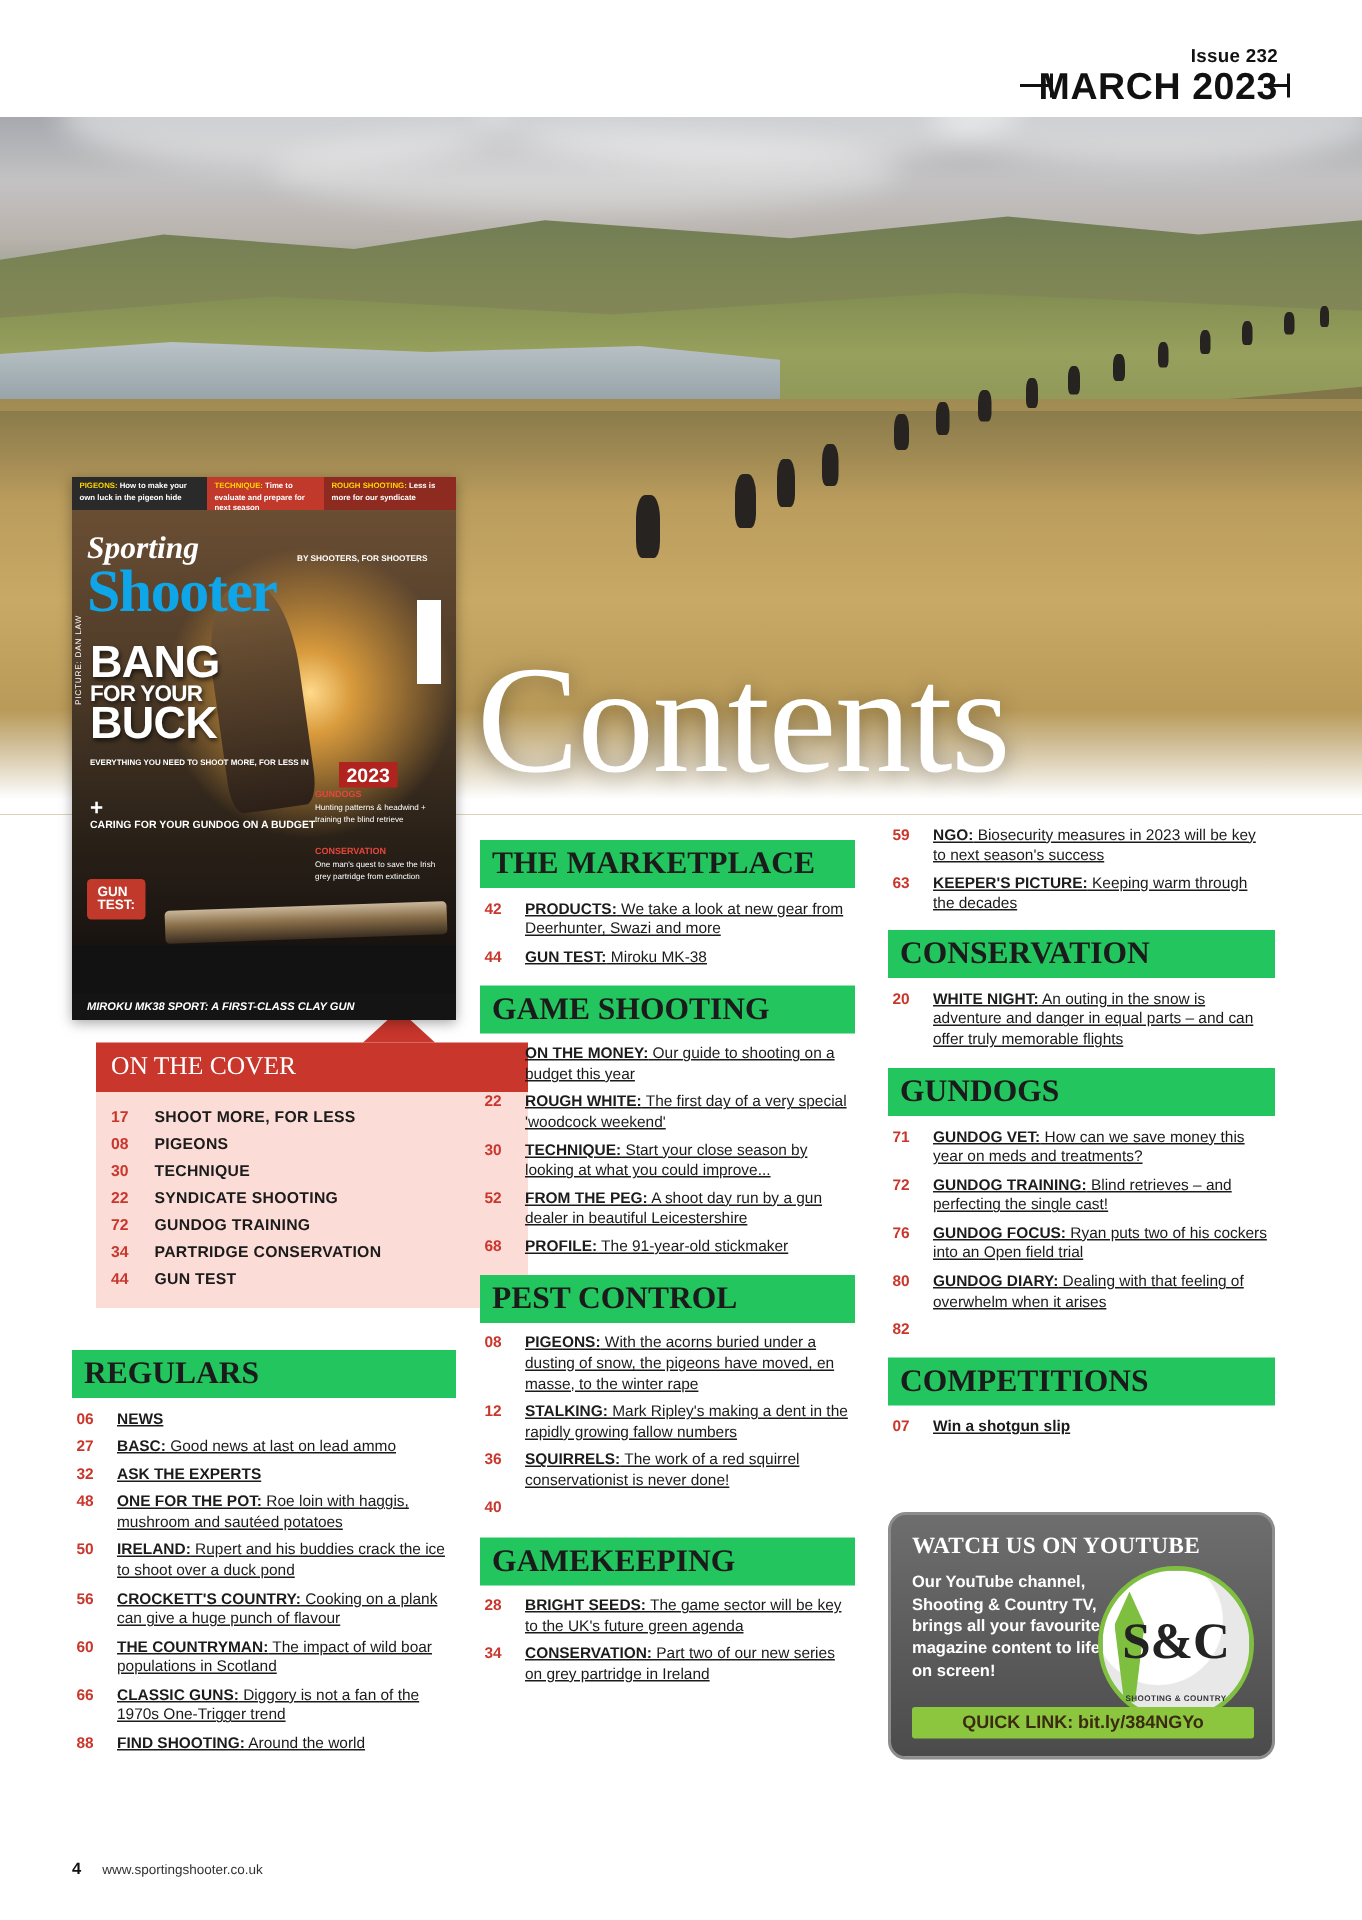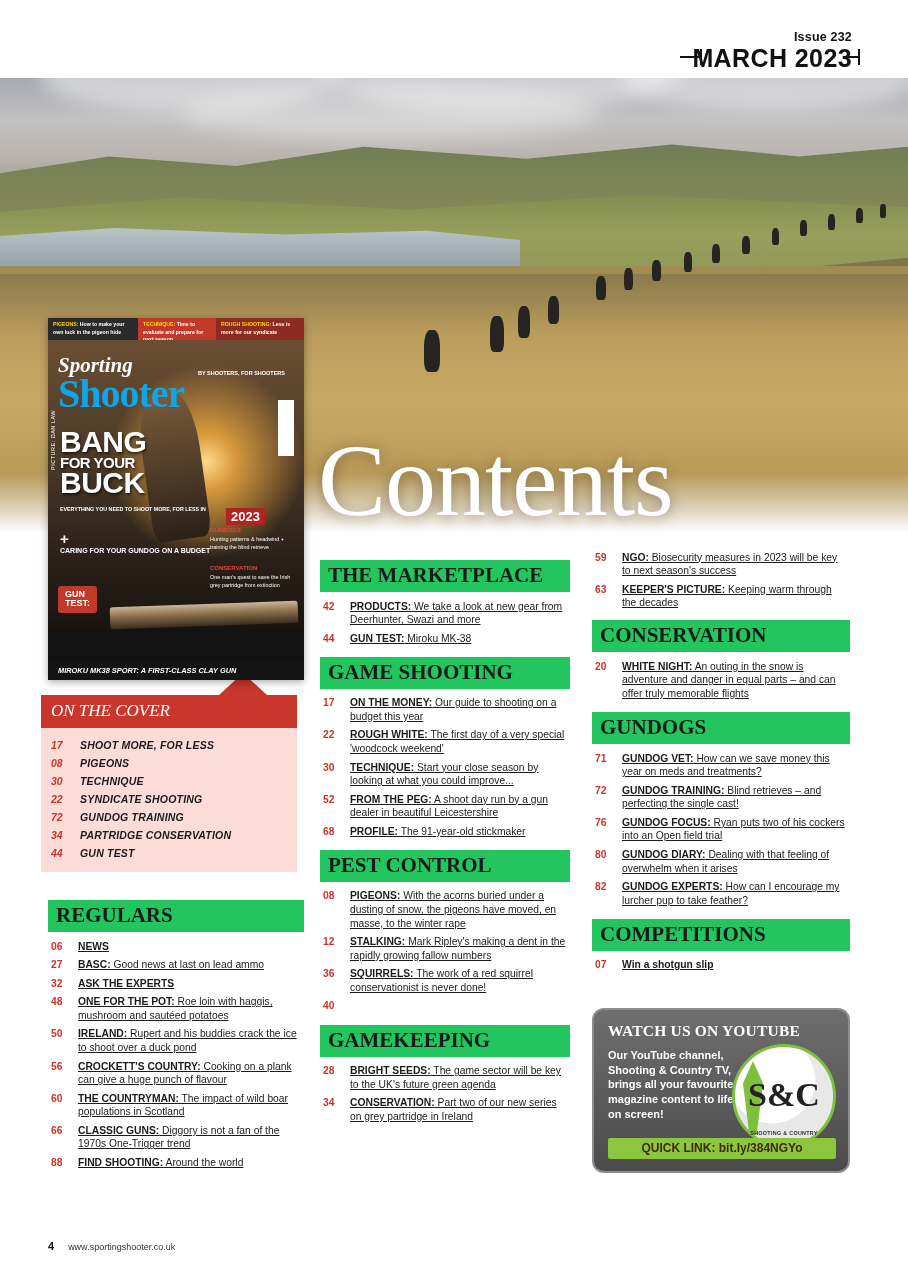--- a/index.html
+++ b/index.html
@@ -152,21 +152,21 @@
     color:#fff; font-size:7.4px; font-weight:bold; padding:4px 0 0 10px; font-style:italic;
   }
   .barcode { position:absolute; right:10px; top:82px; width:16px; height:56px; background:#fff; }
   .photo-credit {
     position:absolute; left:50px; top:470px; transform:rotate(-90deg); transform-origin:left top;
     font-size:5.5px; color:#fff; letter-spacing:.5px; z-index:15;
   }
 
   
   .otc {
-    position:absolute; left:41px; top:695px; width:256px;font-style:italic;
+    position:absolute; left:64px; top:695px; width:288px;
   }
   .otc-head {
     background:#c8362c; color:#fff; font-size:17px; padding:6px 10px 7px 10px;
     font-family:"Liberation Serif", serif;
   }
   .otc-flag {
     position:absolute; left:178px; top:-22px; width:0; height:0;
     border-left: 24px solid transparent; border-right: 24px solid transparent;
     border-top: 0; border-bottom: 22px solid #c8362c;
   }
@@ -511,21 +511,20 @@
       <div class="entry">
         <span class="pg">76</span>
         <span class="tx"><b>GUNDOG FOCUS:</b> Ryan puts two of his cockers into an Open field trial</span>
       </div>
       <div class="entry">
         <span class="pg">80</span>
         <span class="tx"><b>GUNDOG DIARY:</b> Dealing with that feeling of overwhelm when it arises</span>
       </div>
       <div class="entry">
         <span class="pg">82</span>
-        <span class="tx"><b>GUNDOG EXPERTS:</b> How can I encourage my lurcher pup to take feather?</span>
       </div>
     </div>
 
   <div class="sec-head" style="margin-top:9px;">COMPETITIONS</div>
   <div id="comps-list">
       <div class="entry">
         <span class="pg">07</span>
         <span class="tx"><b>Win a shotgun slip</b></span>
       </div>
     </div>

